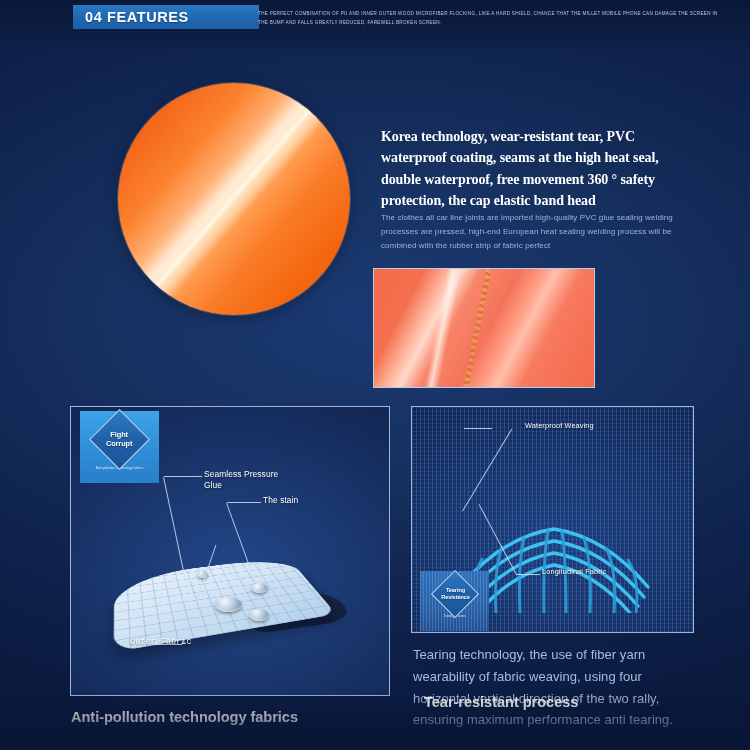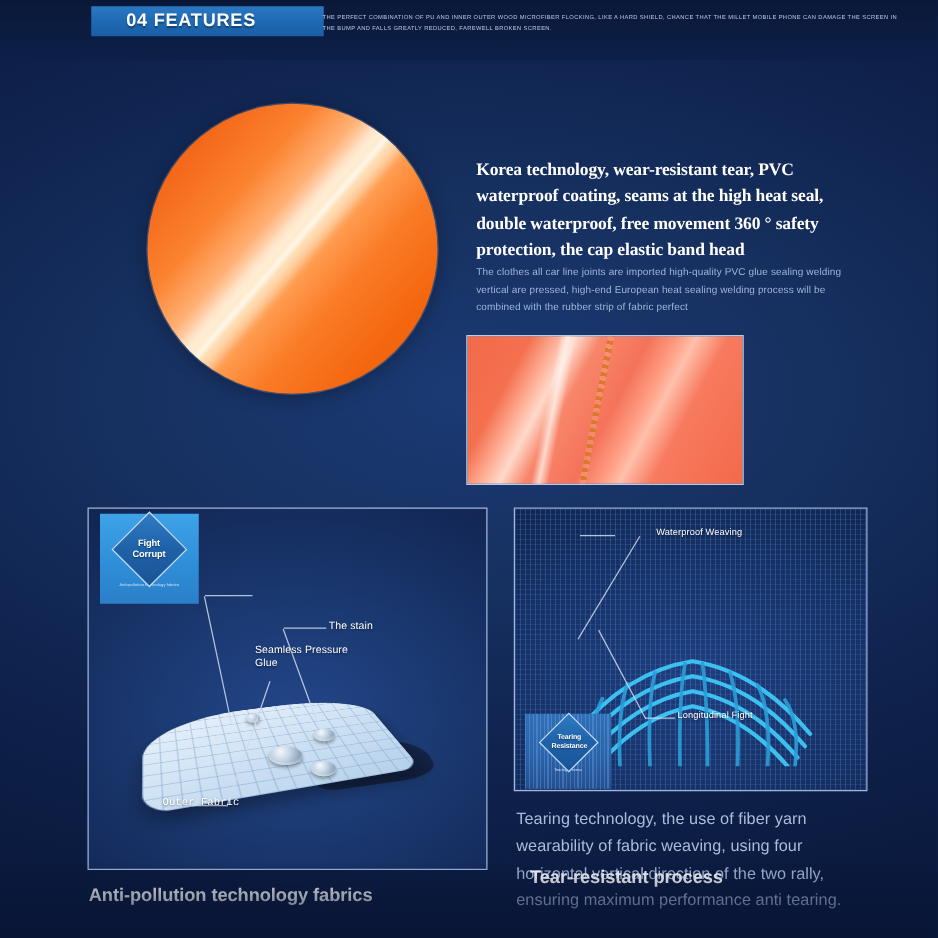--- a/index.html
+++ b/index.html
@@ -29,21 +29,21 @@
     background: linear-gradient(180deg, #0a1838 0%, #0c1c40 55%, #0d2049 100%);
   }
 
   .feature-tab {
     position: absolute;
     left: 73px; top: 5px;
     width: 186px; height: 24px;
     background: linear-gradient(180deg, #2b78c2 0%, #1f6ab4 48%, #1a5ea6 100%);
     display: flex;
     align-items: center;
-    padding-left: 28px;
+    padding-left: 12px;
   }
 
   .feature-tab-label {
     color: #ffffff;
     font-size: 14.5px;
     font-weight: bold;
     letter-spacing: 0.6px;
     font-family: "Liberation Sans", sans-serif;
     text-shadow: 0 1px 1px rgba(0,0,0,0.35);
   }
@@ -330,21 +330,21 @@
     position: absolute;
     color: #ffffff;
     font-size: 8.4px;
     line-height: 1.32;
     letter-spacing: 0.1px;
     white-space: pre-line;
     font-family: "Liberation Sans", sans-serif;
     text-shadow: 0 1px 2px rgba(0,0,0,0.5);
   }
 
-  .c-seamless { left: 133px; top: 62px; margin-top: 45px; }
+  .c-seamless { left: 133px; top: 62px; }
   .c-stain    { left: 192px; top: 88px; }
   .c-outer    { left: 59px;  top: 230px; font-family: Liberation Mono, monospace; }
   .c-horiz    { left: 113px; top: 14px; font-size: 7.4px; }
   .c-longi    { left: 130px; top: 160px; font-size: 7.4px; }
 
   .leader {
     position: absolute;
     background: #cfdcee;
     transform-origin: 0 0;
     height: 1px;
@@ -393,21 +393,21 @@
       <span class="feature-tab-label">04 FEATURES</span>
     </div>
     <div class="header-desc">THE PERFECT COMBINATION OF PU AND INNER OUTER WOOD MICROFIBER FLOCKING, LIKE A HARD SHIELD, CHANCE THAT THE MILLET MOBILE PHONE CAN DAMAGE THE SCREEN IN THE BUMP AND FALLS GREATLY REDUCED, FAREWELL BROKEN SCREEN.</div>
   </div>
 
   <div class="circle-photo"></div>
 
 
   <div class="wp-body">Korea technology, wear-resistant tear, PVC waterproof coating, seams at the high heat seal, double waterproof, free movement 360 ° safety protection, the cap elastic band head</div>
 
-  <div class="wp-sub">The clothes all car line joints are imported high-quality PVC glue sealing welding vertical are pressed, high-end European heat sealing welding process will be combined with the rubber strip of fabric perfect</div>
+  <div class="wp-sub">The clothes all car line joints are imported high-quality PVC glue sealing welding processes are pressed, high-end European heat sealing welding process will be combined with the rubber strip of fabric perfect</div>
 
   <div class="seam-photo">
     <div class="seam-hl"></div>
     <div class="seam-stitch"></div>
   </div>
 
   <div class="panel panel-left">
 
     <div class="badge badge-left">
       <div class="badge-red"></div>
@@ -477,21 +477,21 @@
       <div class="badge-sub">Tearing process</div>
     </div>
 
     <div class="leader" style="left:80px; top:22px; width:28px; transform:rotate(180deg);"></div>
     <div class="leader" style="left:50px; top:104px; width:96px; transform:rotate(-59deg);"></div>
 
     <div class="leader" style="left:128px; top:168px; width:24px; transform:rotate(180deg);"></div>
     <div class="leader" style="left:104px; top:168px; width:80px; transform:rotate(-118deg);"></div>
 
     <div class="callout c-horiz">Waterproof Weaving</div>
-    <div class="callout c-longi">Longitudinal Fight</div>
+    <div class="callout c-longi">Longitudinal Fabric</div>
   </div>
 
   <div class="right-desc">Tearing technology, the use of fiber yarn wearability of fabric weaving, using four horizontal vertical direction of the two rally, ensuring maximum performance anti tearing.</div>
 
   <div class="panel-caption cap-left">Anti-pollution technology fabrics</div>
 
   <div class="panel-caption cap-right">Tear-resistant process</div>
 
   <div class="bottom-fade"></div>
 </div>

